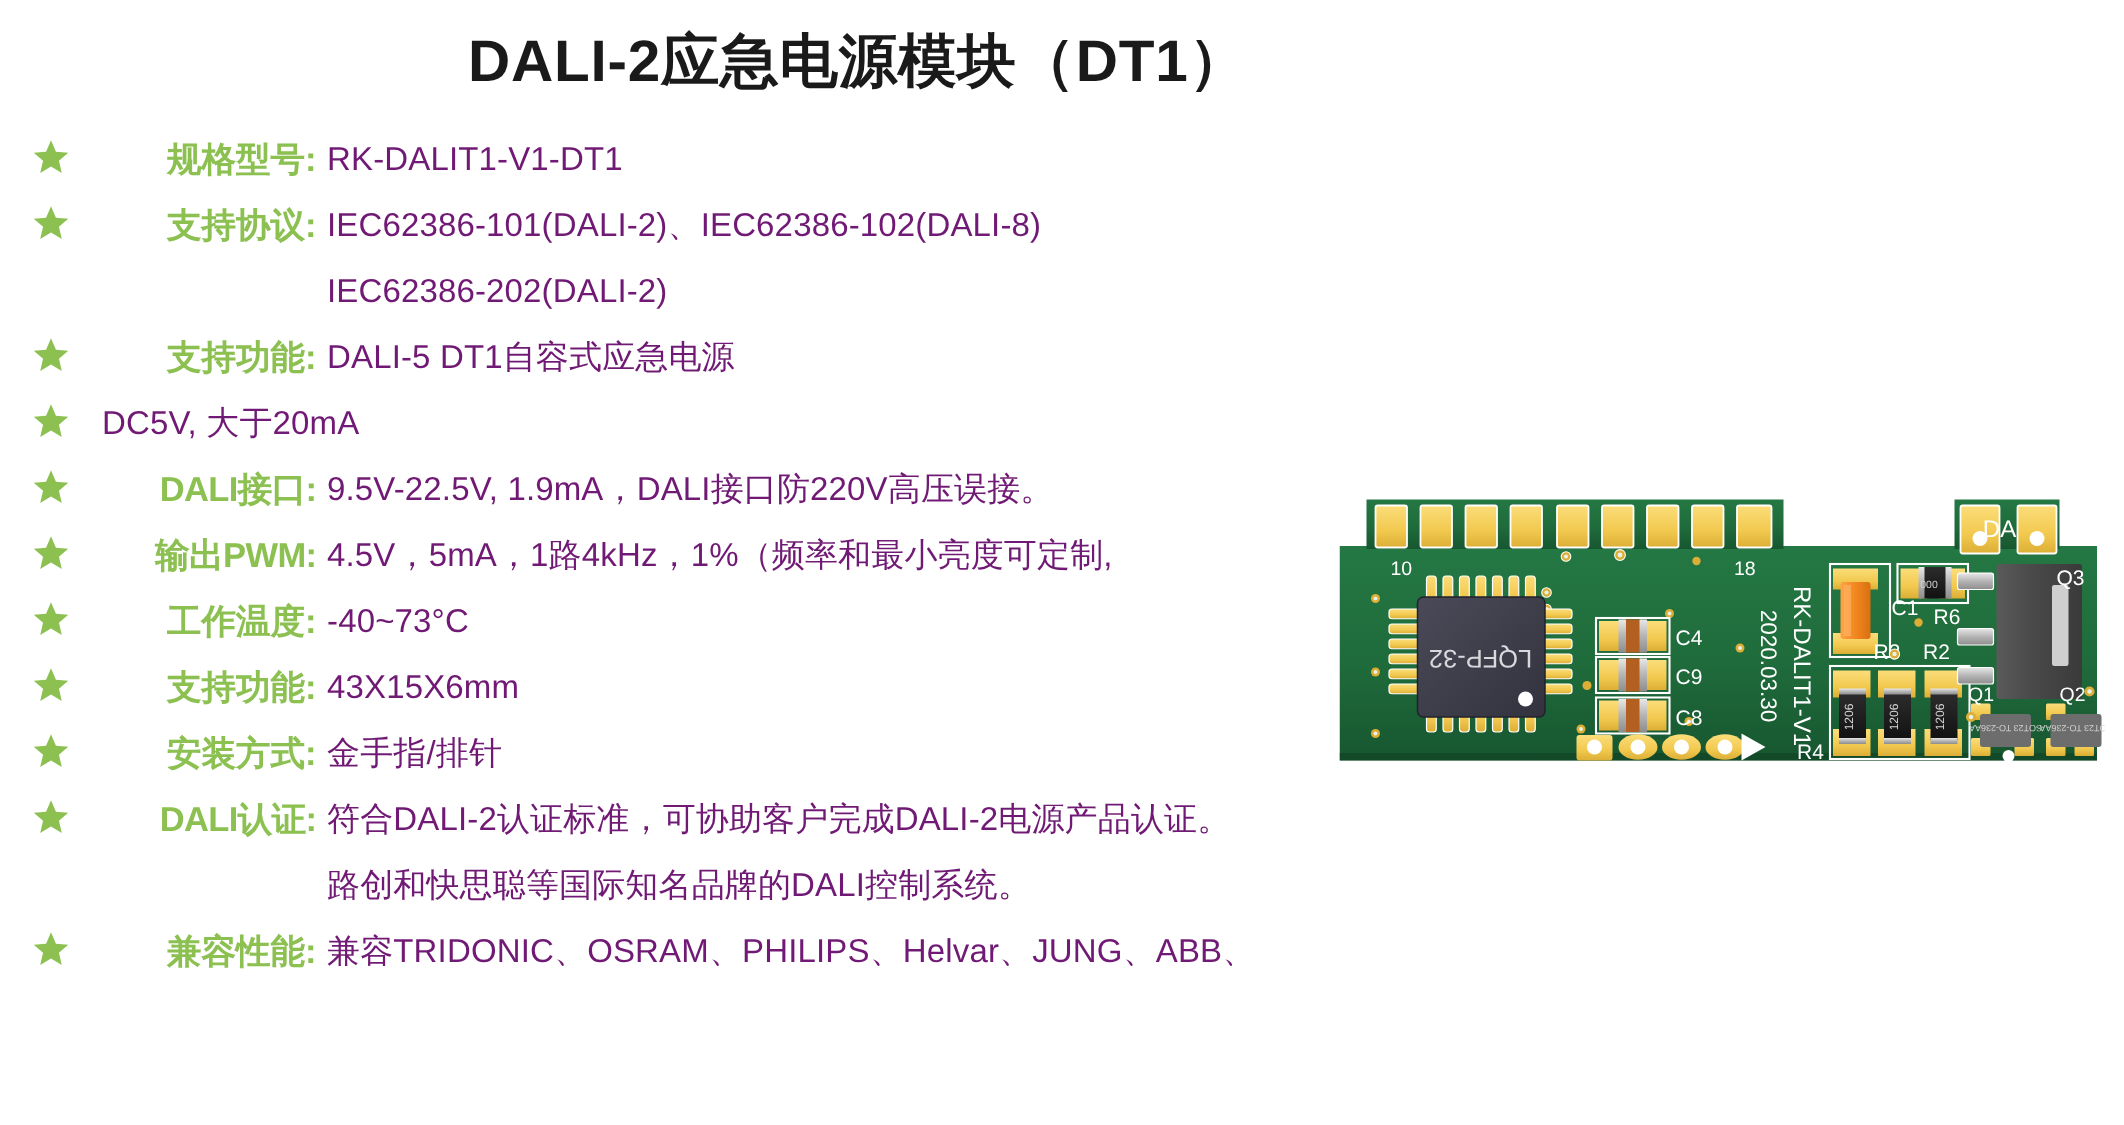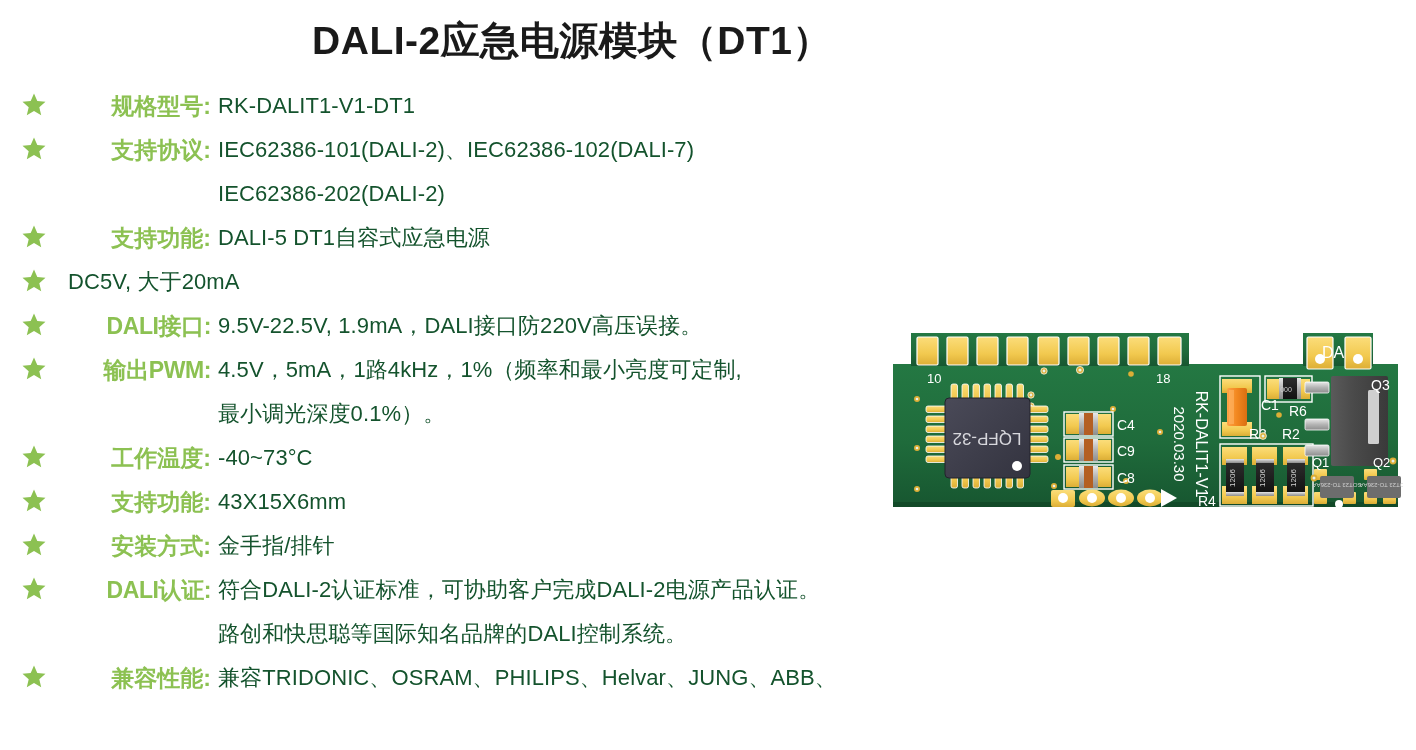--- a/index.html
+++ b/index.html
@@ -72,21 +72,21 @@
     color: #8cc152;
     letter-spacing: 0px;
     line-height: 44px;
     white-space: nowrap;
   }
   .label-cell.wide { letter-spacing: -0.4px; }
 
   .value-cell {
     flex: 1 1 auto;
     font-size: 22px;
-    color: #14532d;
+    color: #701a75;
     line-height: 44px;
     white-space: nowrap;
     letter-spacing: 0.1px;
   }
 
   
   #pcb-figure {
     position: absolute;
     left: 893px;
     top: 326px;
@@ -112,21 +112,21 @@
     <span class="value-cell">RK-DALIT1-V1-DT1</span>
   </div>
 
   <div class="spec-row">
     <span class="star-cell">
       <svg class="star-icon" viewBox="0 0 24 23">
         <polygon points="12,0.5 15.3,8.1 23.5,8.8 17.3,14.2 19.2,22.3 12,18 4.8,22.3 6.7,14.2 0.5,8.8 8.7,8.1" fill="#8cc152"></polygon>
       </svg>
     </span>
     <span class="label-cell">支持协议:</span>
-    <span class="value-cell">IEC62386-101(DALI-2)、IEC62386-102(DALI-7)</span>
+    <span class="value-cell">IEC62386-101(DALI-2)、IEC62386-102(DALI-8)</span>
   </div>
 
   <div class="spec-row">
     <span class="star-cell">
       <svg class="star-icon blank" viewBox="0 0 24 23">
         <polygon points="12,0.5 15.3,8.1 23.5,8.8 17.3,14.2 19.2,22.3 12,18 4.8,22.3 6.7,14.2 0.5,8.8 8.7,8.1" fill="#8cc152"></polygon>
       </svg>
     </span>
     <span class="label-cell"></span>
     <span class="value-cell">IEC62386-202(DALI-2)</span>
@@ -164,29 +164,20 @@
   <div class="spec-row">
     <span class="star-cell">
       <svg class="star-icon" viewBox="0 0 24 23">
         <polygon points="12,0.5 15.3,8.1 23.5,8.8 17.3,14.2 19.2,22.3 12,18 4.8,22.3 6.7,14.2 0.5,8.8 8.7,8.1" fill="#8cc152"></polygon>
       </svg>
     </span>
     <span class="label-cell wide">输出PWM:</span>
     <span class="value-cell">4.5V，5mA，1路4kHz，1%（频率和最小亮度可定制,</span>
   </div>
 
-  <div class="spec-row">
-    <span class="star-cell">
-      <svg class="star-icon blank" viewBox="0 0 24 23">
-        <polygon points="12,0.5 15.3,8.1 23.5,8.8 17.3,14.2 19.2,22.3 12,18 4.8,22.3 6.7,14.2 0.5,8.8 8.7,8.1" fill="#8cc152"></polygon>
-      </svg>
-    </span>
-    <span class="label-cell"></span>
-    <span class="value-cell">最小调光深度0.1%）。</span>
-  </div>
 
   <div class="spec-row">
     <span class="star-cell">
       <svg class="star-icon" viewBox="0 0 24 23">
         <polygon points="12,0.5 15.3,8.1 23.5,8.8 17.3,14.2 19.2,22.3 12,18 4.8,22.3 6.7,14.2 0.5,8.8 8.7,8.1" fill="#8cc152"></polygon>
       </svg>
     </span>
     <span class="label-cell">工作温度:</span>
     <span class="value-cell">-40~73°C</span>
   </div>

